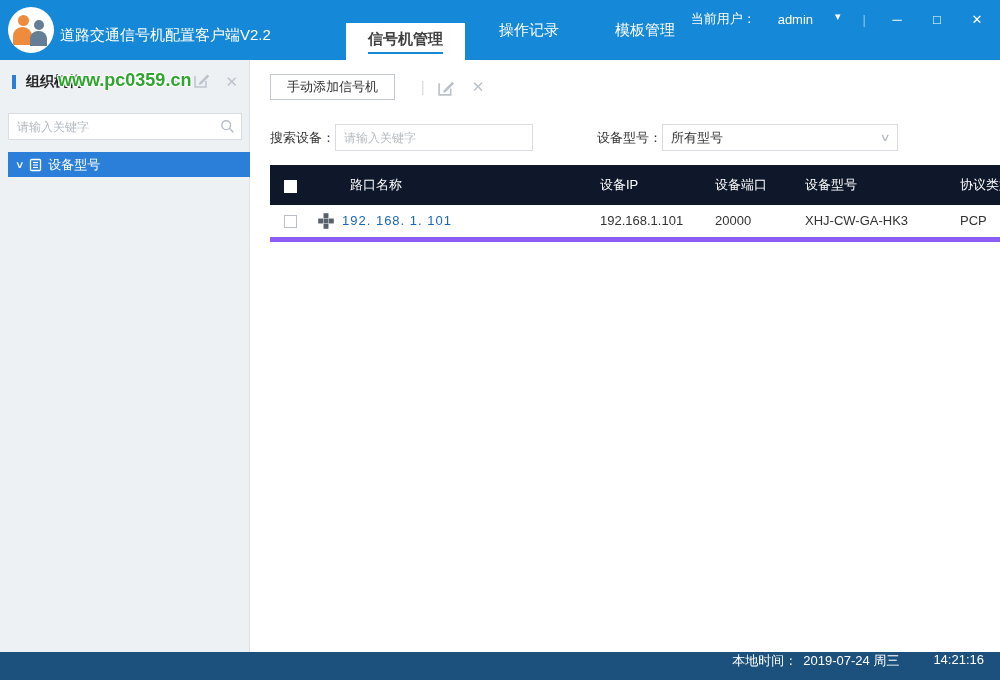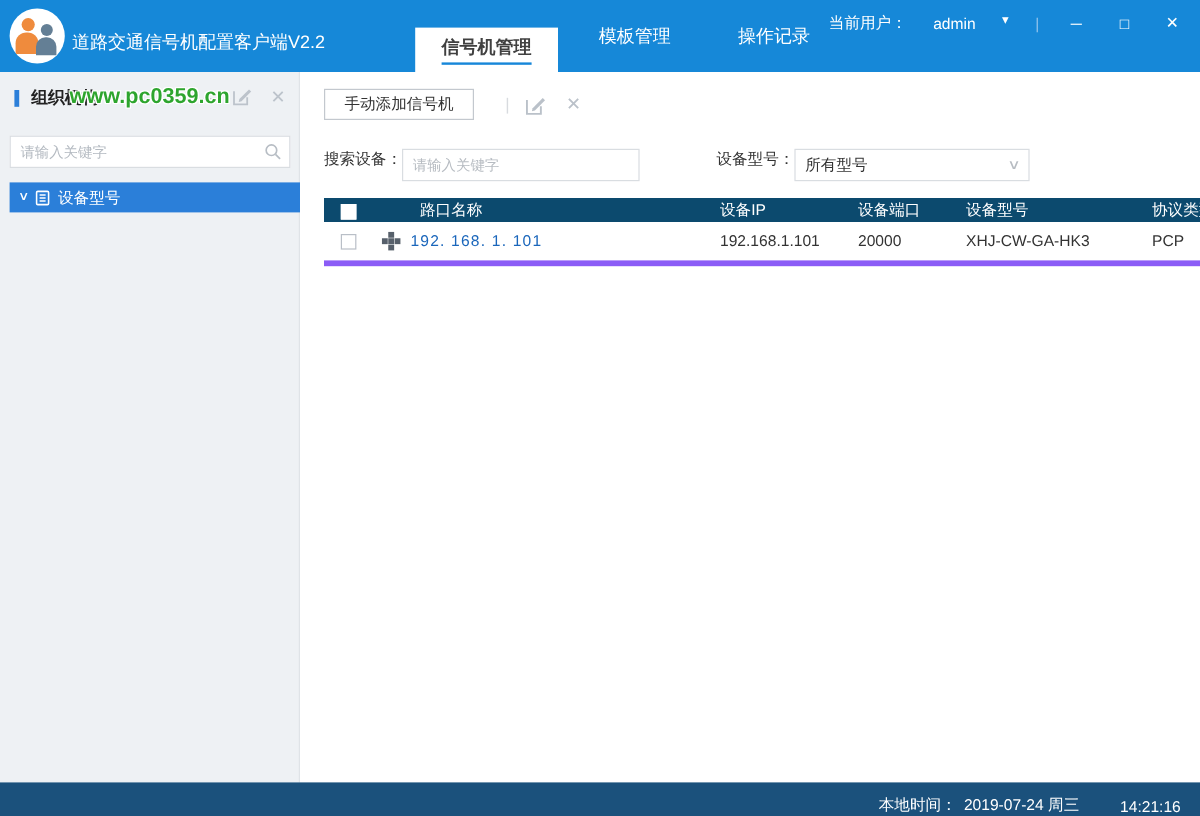--- a/index.html
+++ b/index.html
@@ -48,43 +48,43 @@
   .tree-row .expander { font-size:10px; transform:scaleX(1.3); }
 
   
   .main { position:absolute; left:250px; top:60px; width:750px; height:592px; background:#fff; }
   .toolbar { position:absolute; left:20px; top:14px; display:flex; align-items:center; gap:12px; }
   .btn { height:26px; padding:0 16px; border:1px solid #c3c8ce; background:#fff; font-size:13px; color:#333; cursor:pointer; font-family:inherit; }
   .tsep { color:#d8dbdf; margin-left:14px; font-size:14px; }
   .t-ic { color:#bac1c9; cursor:pointer; display:flex; align-items:center; }
   .t-ic.x { font-size:15px; margin-left:4px; }
 
-  .filters { position:absolute; left:20px; top:64px; display:flex; font-size:13px; color:#333; }
+  .filters { position:absolute; left:20px; top:64px; display:flex; align-items:center; font-size:13px; color:#333; }
   .filters input { width:198px; height:27px; border:1px solid #d9dde1; padding:0 8px; font-size:12px; color:#555; outline:none; font-family:inherit; }
   .filters input::placeholder { color:#b7bcc2; }
   .lbl2 { margin-left:64px; }
-  .select { width:196px; height:27px; border:1px solid #d9dde1; background:#fff; display:flex; align-items:center; justify-content:space-between; padding:2px 8px; cursor:pointer; font-size:13px; color:#333; }
+  .select { width:236px; height:27px; border:1px solid #d9dde1; background:#fff; display:flex; align-items:center; justify-content:space-between; padding:2px 8px; cursor:pointer; font-size:13px; color:#333; }
   .sel-caret { color:#b7bcc2; font-size:11px; transform:scaleX(1.4); }
 
   .table-wrap { position:absolute; left:20px; top:105px; width:730px; overflow:hidden; }
   table { border-collapse:collapse; width:830px; table-layout:fixed; }
   col.c0{width:40px} col.c1{width:280px} col.c2{width:115px} col.c3{width:90px} col.c4{width:155px} col.c5{width:150px}
-  thead th { height:20px; background:#0c4a6e; color:#fff; font-size:13px; font-weight:normal; text-align:left; padding:0 0 0 10px; }
+  thead th { height:40px; background:#0f172a; color:#fff; font-size:13px; font-weight:normal; text-align:left; padding:0 0 0 10px; }
   thead th.cb-col { padding:0; text-align:center; }
   thead th.name-col { padding-left:40px; }
   tbody td { height:34px; border-bottom:5px solid #8b5cf6; font-size:13px; color:#333; padding:0 0 0 10px; }
   tbody td.cb-col { padding:0; text-align:center; }
   .name-cell { display:flex; align-items:center; gap:8px; padding-left:0; }
   td.name-td { padding-left:8px; }
   .cb { display:inline-block; width:13px; height:13px; background:transparent; border:1px solid #b9bfc7; background:#fff; vertical-align:middle; cursor:pointer; }
   .cb.hdr { border:1px solid #fff; background:#fff; }
   .link { color:#1a66bb; text-decoration:none; cursor:pointer; letter-spacing:1px; }
 
   
-  .statusbar { position:absolute; left:0; bottom:0; width:1000px; height:28px; background:#1b517c; color:#fff; font-size:13px; display:flex; align-items:flex-end; justify-content:flex-end; padding-right:16px; }
+  .statusbar { position:absolute; left:0; bottom:0; width:1000px; height:28px; background:#1b517c; color:#fff; font-size:13px; display:flex; align-items:flex-start; justify-content:flex-end; padding-right:16px; }
   .statusbar .date { margin-left:6px; }
   .statusbar .clock { margin-left:34px; }
 </style>
 </head>
 <body>
 
 <div class="app">
 
   <header class="header">
     <div class="logo">
@@ -93,24 +93,24 @@
       <span class="p2h"></span>
       <span class="p2b"></span>
     </div>
     <div class="app-title">道路交通信号机配置客户端V2.2</div>
 
     <nav class="tabs">
       <div class="tab active">
         <span class="tab-label">信号机管理</span>
       </div>
       <div class="tab">
+        <span class="tab-label">操作记录</span>
+      </div>
+      <div class="tab">
         <span class="tab-label">模板管理</span>
-      </div>
-      <div class="tab">
-        <span class="tab-label">操作记录</span>
       </div>
     </nav>
 
     <div class="user-area">
       <span>当前用户：</span>
       <span>admin</span>
       <span class="caret">▾</span>
       <span class="vsep">|</span>
       <span class="winbtn">─</span>
       <span class="winbtn">□</span>

